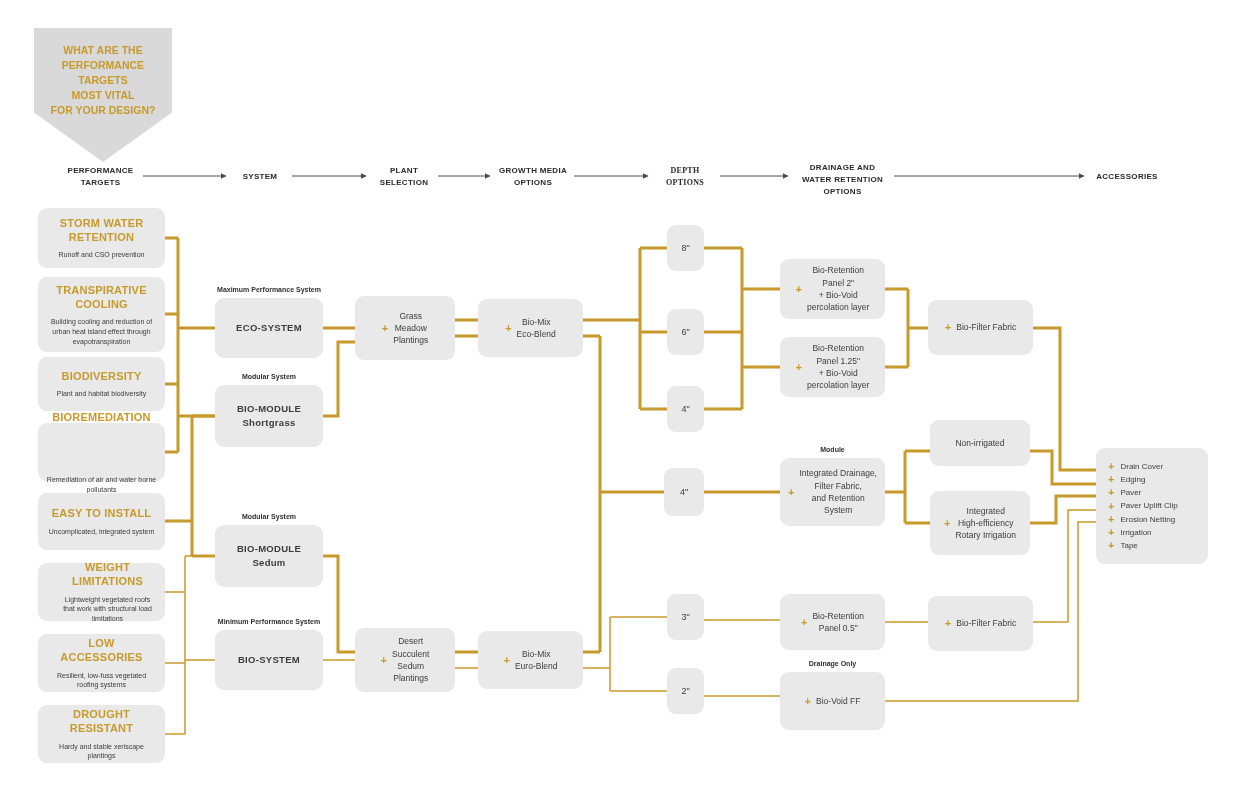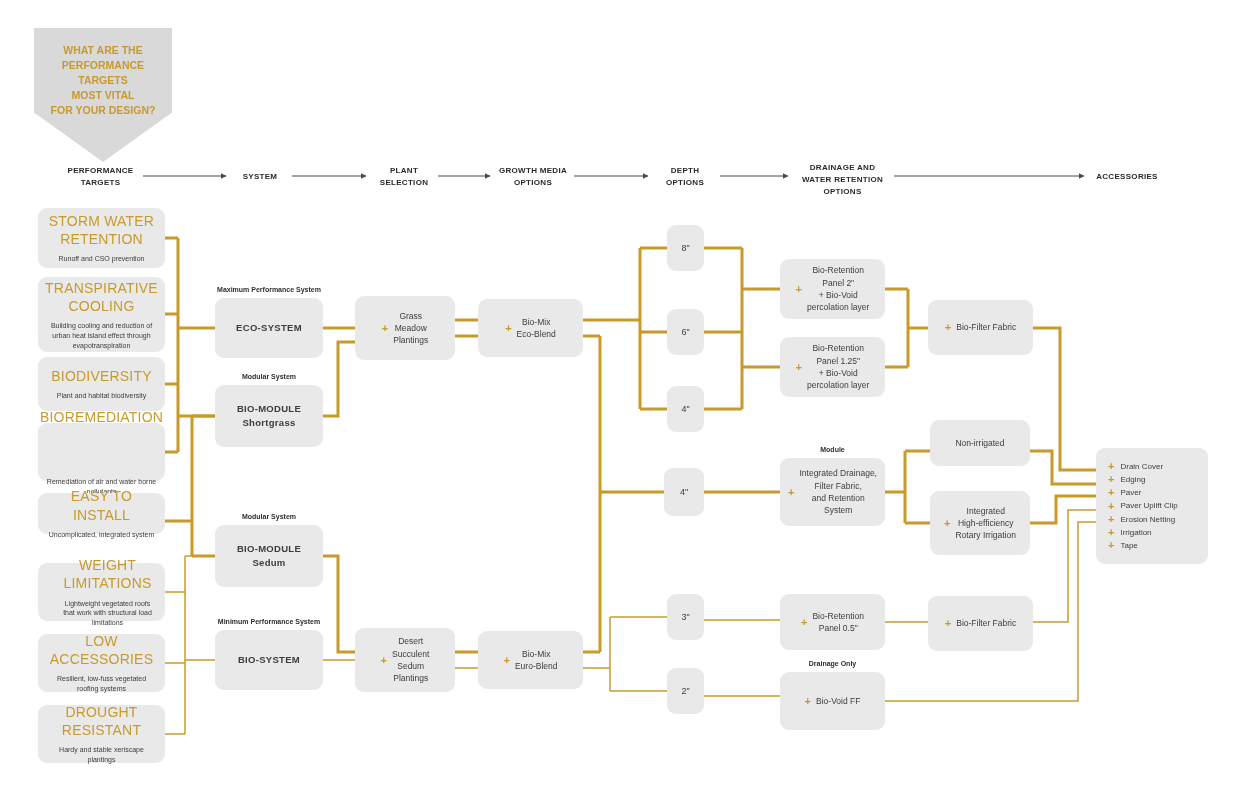--- a/index.html
+++ b/index.html
@@ -7,21 +7,21 @@
   body{width:1234px;height:798px;position:relative;overflow:hidden;font-family:"Liberation Sans",sans-serif;color:#3C3C3C;}
   svg.wires{position:absolute;left:0;top:0;pointer-events:none;}
   .box{position:absolute;background:#E9E9E9;border-radius:9px;display:flex;flex-direction:column;align-items:center;justify-content:center;text-align:center;color:#3C3C3C;padding:4px;}
   .pre{white-space:pre-line;}
   .intro{position:absolute;left:34px;top:28px;width:138px;height:134px;background:#D9D9D9;
          clip-path:polygon(0 0,100% 0,100% 63%,50% 100%,0 63%);
          display:flex;justify-content:center;text-align:center;padding-top:15px;
          font-weight:bold;font-size:10.5px;line-height:1.42;color:#C79A2B;white-space:pre-line;}
   .hdr{position:absolute;font-size:8px;font-weight:bold;color:#2A2A2A;text-align:center;letter-spacing:.3px;line-height:1.5;white-space:pre-line;background:#fff;}
   .target{width:127px;padding:6px 8px;}
-  .t-title{font-weight:normal;font-size:14px;color:#C79A2B;letter-spacing:.2px;line-height:1.3;}
+  .t-title{font-weight:bold;font-size:11px;color:#C79A2B;letter-spacing:.2px;line-height:1.3;}
   .t-desc{font-size:7px;margin-top:6px;line-height:1.4;}
   .sys{font-weight:bold;font-size:9.5px;letter-spacing:.3px;line-height:1.5;}
   .tag{position:absolute;font-size:7px;font-weight:bold;color:#2F2F2F;text-align:center;}
   .node{font-size:8.5px;line-height:1.45;}
   .plusbox{flex-direction:row;gap:5px;}
   .plus{color:#C79A2B;font-weight:bold;font-size:11px;line-height:1;}
   .depthbox{font-size:9px;color:#3C3C3C;}
   .acc{align-items:flex-start;justify-content:center;padding-left:12px;}
   .acc-item{display:flex;gap:6px;align-items:center;font-size:8px;line-height:1.65;}
 </style>
@@ -77,21 +77,21 @@
 FOR YOUR DESIGN?</span>
 </div>
 
 <div class="hdr" style="left:58px;top:165px;width:85px;">PERFORMANCE
 TARGETS</div>
 <div class="hdr" style="left:230px;top:171px;width:60px;">SYSTEM</div>
 <div class="hdr" style="left:372px;top:165px;width:64px;">PLANT
 SELECTION</div>
 <div class="hdr" style="left:494px;top:165px;width:78px;">GROWTH MEDIA
 OPTIONS</div>
-<div class="hdr" style="left:652px;top:165px;width:66px;">DEPTH
+<div class="hdr" style="left:652px;top:165px;width:66px;font-family:Liberation Serif, serif;">DEPTH
 OPTIONS</div>
 <div class="hdr" style="left:793px;top:162px;width:99px;">DRAINAGE AND
 WATER RETENTION
 OPTIONS</div>
 <div class="hdr" style="left:1088px;top:171px;width:78px;">ACCESSORIES</div>
 
 <div class="box target" style="left:38px;top:208px;height:60px;">
   <div class="t-title pre">STORM WATER
 RETENTION</div>
   <div class="t-desc">Runoff and CSO prevention</div>
@@ -102,21 +102,21 @@
   <div class="t-desc">Building cooling and reduction of urban heat island effect through evapotranspiration</div>
 </div>
 <div class="box target" style="left:38px;top:357px;height:54px;">
   <div class="t-title pre">BIODIVERSITY</div>
   <div class="t-desc">Plant and habitat biodiversity</div>
 </div>
 <div class="box target" style="left:38px;top:423px;height:58px;gap:45px;">
   <div class="t-title pre">BIOREMEDIATION</div>
   <div class="t-desc">Remediation of air and water borne pollutants</div>
 </div>
-<div class="box target" style="left:38px;top:493px;height:41px;">
+<div class="box target" style="left:38px;top:493px;height:57px;">
   <div class="t-title pre">EASY TO INSTALL</div>
   <div class="t-desc">Uncomplicated, integrated system</div>
 </div>
 <div class="box target" style="left:38px;top:563px;height:58px;padding-left:20px;">
   <div class="t-title pre">WEIGHT LIMITATIONS</div>
   <div class="t-desc">Lightweight vegetated roofs that work with structural load limitations</div>
 </div>
 <div class="box target" style="left:38px;top:634px;height:58px;">
   <div class="t-title pre">LOW ACCESSORIES</div>
   <div class="t-desc">Resilient, low-fuss vegetated roofing systems</div>

